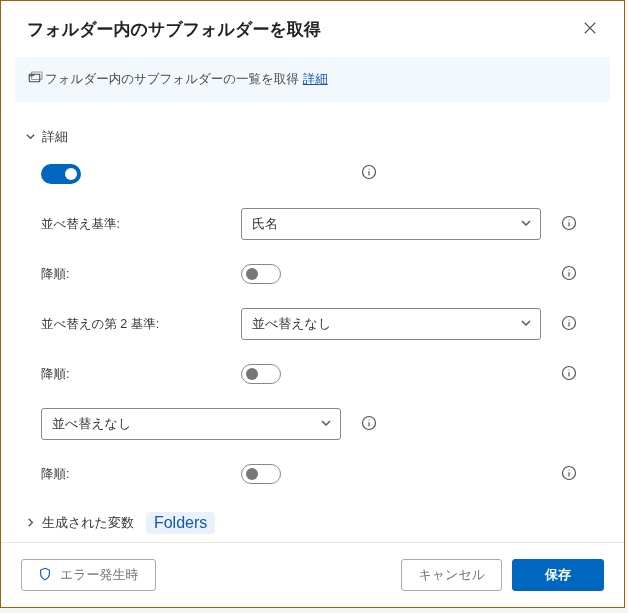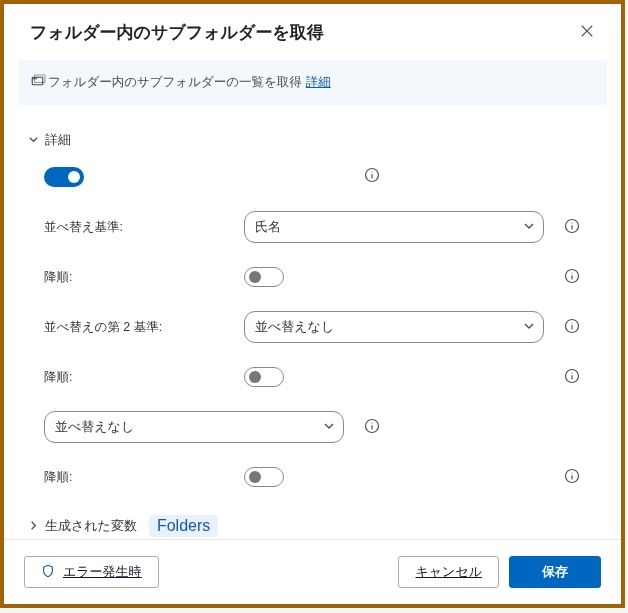--- a/index.html
+++ b/index.html
@@ -10,21 +10,21 @@
     color: #323130;
     background: #f5f5f5;
     width: 628px;
     height: 613px;
     overflow: hidden;
   }
   .dialog {
     background: #fff;
     width: 625px;
     height: 608px;
-    border: 4px solid #a16207;
+    border: 1px solid #a16207;
     display: flex;
     flex-direction: column;
     position: relative;
   }
   
   .dlg-header {
     display: flex;
     align-items: center;
     justify-content: space-between;
     padding: 14px 20px 14px 26px;
@@ -113,21 +113,21 @@
     justify-content: flex-end;
     align-items: center;
   }
   .info-icn svg { width: 16px; height: 16px; color: #555; }
 
   
   .select {
     width: 100%;
     height: 32px;
     border: 1px solid #8a8886;
-    border-radius: 11px;
+    border-radius: 3px;
     background: #fff;
     display: flex;
     align-items: center;
     justify-content: space-between;
     padding: 0 8px 0 10px;
     cursor: pointer;
     font-size: 13px;
     color: #333;
   }
   .select .chev svg { width: 12px; height: 12px; color: #555; }
@@ -163,21 +163,21 @@
     height: 32px;
     padding: 0 16px;
     border-radius: 3px;
     display: inline-flex;
     align-items: center;
     justify-content: center;
     gap: 8px;
     font-size: 13px;
     cursor: pointer;
   }
-  .btn.default { background: #fff; border: 1px solid #aaa; color: #0f172a; text-decoration: underline; }
+  .btn.default { background: #fff; border: 1px solid #aaa; color: #737373; }
   .btn.primary { background: #0067c0; border: 1px solid #0067c0; color: #fff; min-width: 92px; font-weight: 600; }
   .btn.error-btn .shield svg { width: 14px; height: 14px; color: #1159b2; }
   .f-right { display: flex; gap: 10px; }
 
   
   .dlg-body::-webkit-scrollbar { width: 8px; }
   .dlg-body::-webkit-scrollbar-thumb { background: #c8c8c8; border-radius: 4px; }
 </style>
 </head>
 <body>

